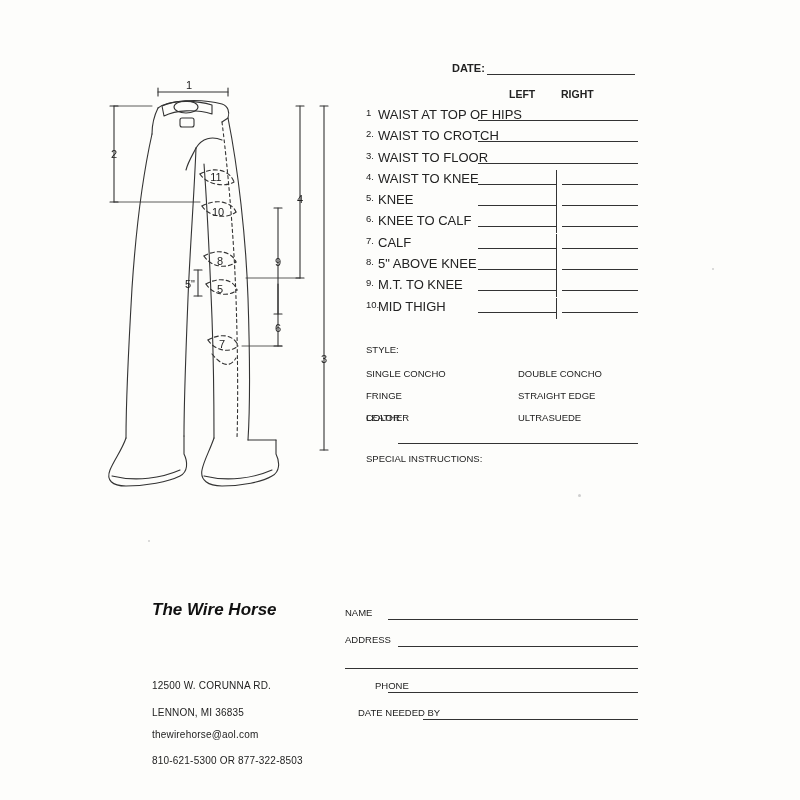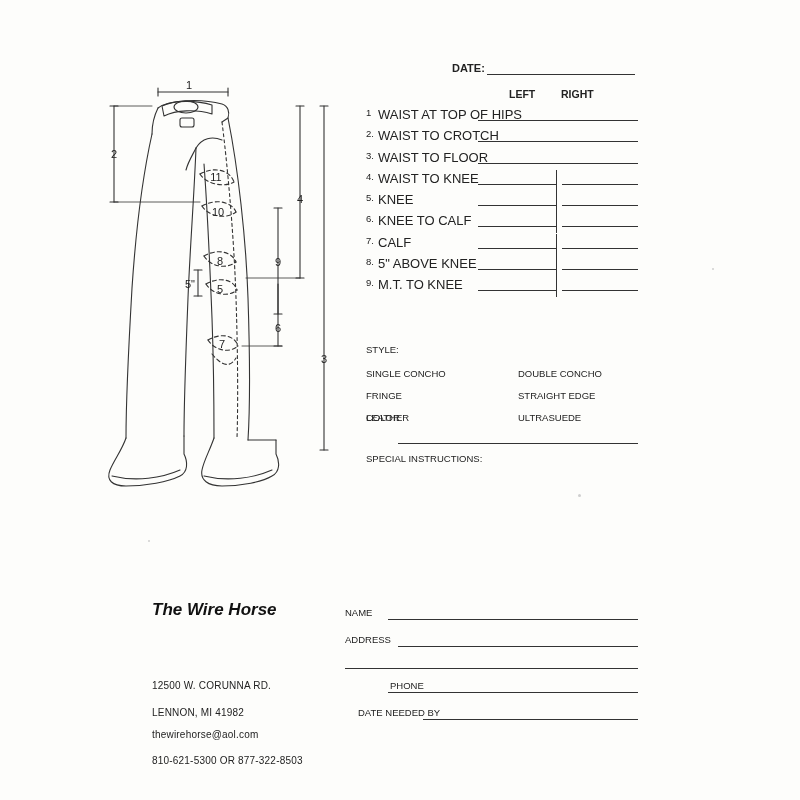--- a/index.html
+++ b/index.html
@@ -183,21 +183,21 @@
   .f-rule {
     position: absolute;
     height: 1px;
     background: #333;
   }
   .fl-name    { left: 345px; top: 607px; }
   .fr-name    { left: 388px; top: 619px; width: 250px; }
   .fl-address { left: 345px; top: 634px; }
   .fr-address { left: 398px; top: 646px; width: 240px; }
   .fr-address2{ left: 345px; top: 668px; width: 293px; }
-  .fl-phone   { left: 357px; top: 680px; padding-left: 33px; }
+  .fl-phone   { left: 342px; top: 680px; padding-left: 33px; }
   .fr-phone   { left: 388px; top: 692px; width: 250px; }
   .fl-date    { left: 345px; top: 707px; padding-left: 13px; }
   .fr-date    { left: 423px; top: 719px; width: 215px; }
 
   
   .speck {
     position: absolute;
     background: #cfcfcf;
     border-radius: 50%;
   }
@@ -370,39 +370,46 @@
     </div>
 
     <div class="m-row">
       <span class="m-num">9.</span>
       <span class="m-text">M.T. TO KNEE</span>
       <span class="m-line lt"></span>
       <span class="m-line rt"></span>
       <span class="m-divider"></span>
     </div>
 
+    <div class="m-row">
+      <span class="m-num">10.</span>
+      <span class="m-text">MID THIGH</span>
+      <span class="m-line lt"></span>
+      <span class="m-line rt"></span>
+      <span class="m-divider"></span>
+    </div>
 
   </div>
 
   <div class="style-label">STYLE:</div>
 
   <div class="opt c1 r1">SINGLE CONCHO</div>
   <div class="opt c2 r1">DOUBLE CONCHO</div>
   <div class="opt c1 r2">FRINGE</div>
   <div class="opt c2 r2">STRAIGHT EDGE</div>
   <div class="opt c1 r3">LEATHER</div>
   <div class="opt c2 r3">ULTRASUEDE</div>
 
   <div class="color-label">COLOR</div>
   <div class="color-rule"></div>
   <div class="special-label">SPECIAL INSTRUCTIONS:</div>
 
   <div class="company-name">The Wire Horse</div>
   <div class="company-line cl1">12500 W. CORUNNA RD.</div>
-  <div class="company-line cl2">LENNON, MI 41982</div>
+  <div class="company-line cl2">LENNON, MI 36835</div>
   <div class="company-line cl3">thewirehorse@aol.com</div>
   <div class="company-line cl4">810-621-5300   OR   877-322-8503</div>
 
   <div class="f-label fl-name">NAME</div>
   <div class="f-rule fr-name"></div>
 
   <div class="f-label fl-address">ADDRESS</div>
   <div class="f-rule fr-address"></div>
   <div class="f-rule fr-address2"></div>
 

